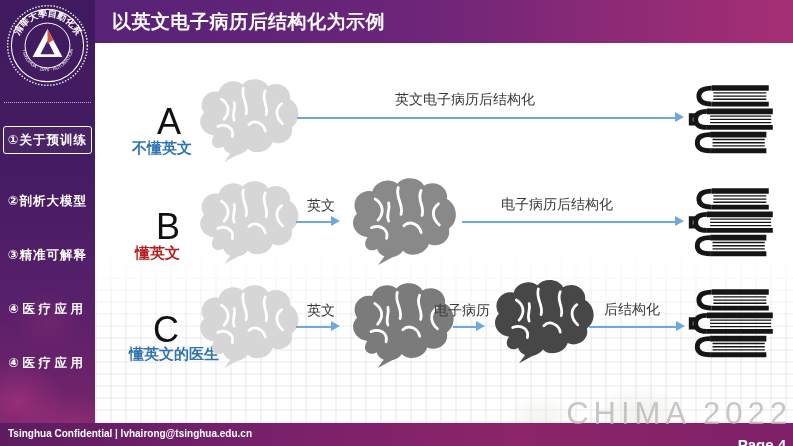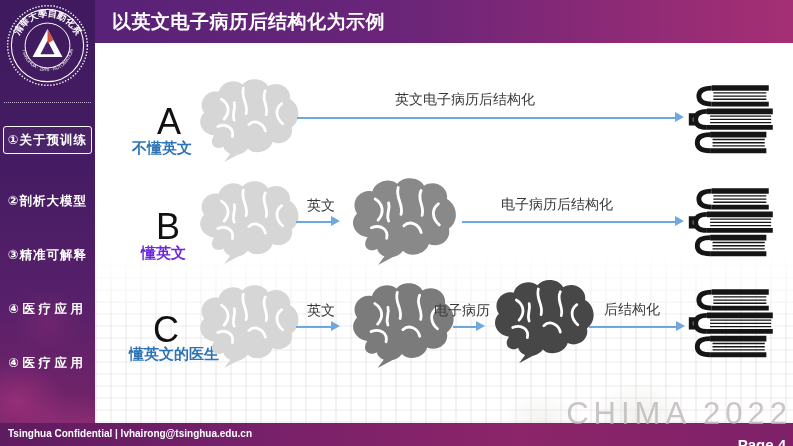--- a/index.html
+++ b/index.html
@@ -132,21 +132,21 @@
   <svg class="brain" style="left: 192px; top: 79px; width: 110px; height: 84px; color: rgb(214, 214, 214);">
       <use href="#brainShape"></use>
     </svg>
   <div class="alabel" style="left:383px;top:91px;width:164px">英文电子病历后结构化</div>
   <div class="arrow" style="left:297px;top:117px;width:383px"></div>
   <svg class="books" style="left:686px;top:82px">
       <use href="#booksShape"></use>
     </svg>
 
   <div class="letter" style="left:156px;top:206px">B</div>
-  <div class="sublabel" style="left: 141px; top: 244px; color: #6d28d9;">懂英文</div>
+  <div class="sublabel" style="left: 135px; top: 244px; color: #b91c1c;">懂英文</div>
   <svg class="brain" style="left: 192px; top: 181px; width: 110px; height: 84px; color: rgb(214, 214, 214);">
       <use href="#brainShape"></use>
     </svg>
   <div class="alabel" style="left:291px;top:197px;width:60px">英文</div>
   <div class="arrow" style="left:296px;top:221px;width:40px"></div>
   <svg class="brain" style="left: 344px; top: 178px; width: 116px; height: 88px; color: rgb(137, 137, 137);">
       <use href="#brainShape"></use>
     </svg>
   <div class="alabel" style="left:487px;top:196px;width:140px">电子病历后结构化</div>
   <div class="arrow" style="left:462px;top:221px;width:218px"></div>

